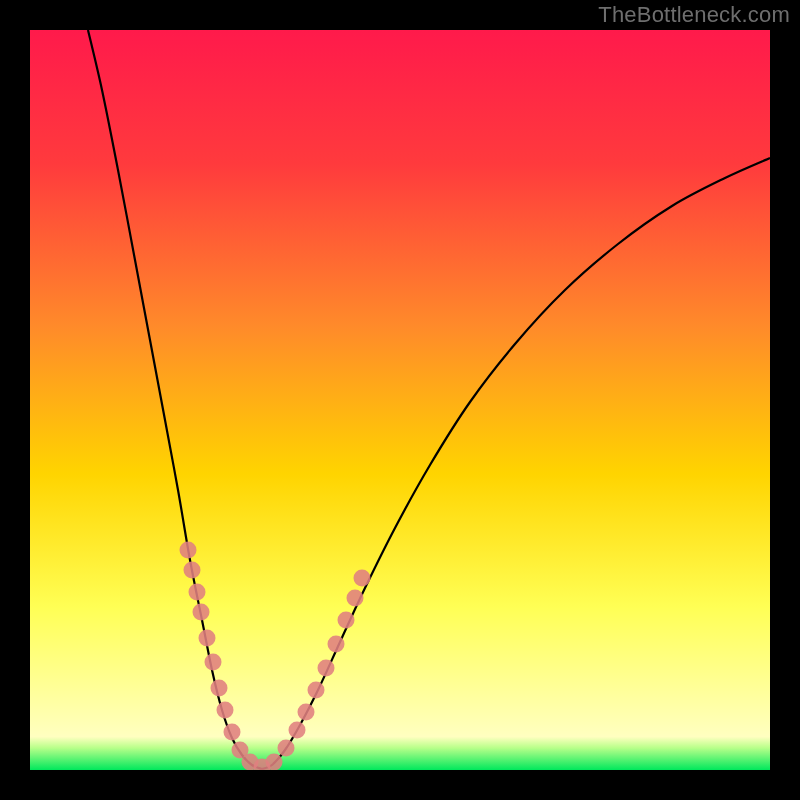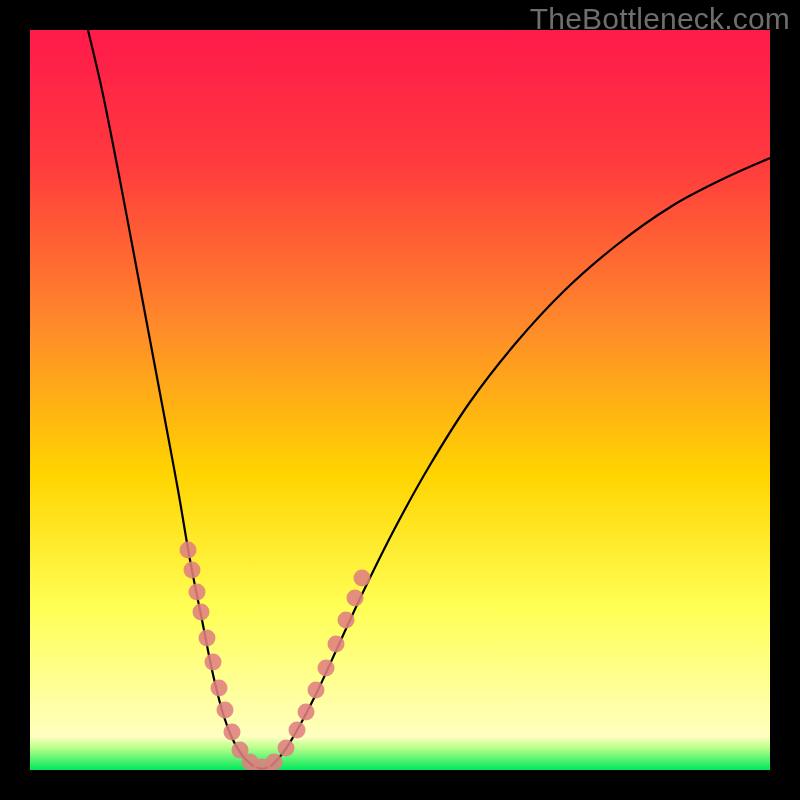--- a/index.html
+++ b/index.html
@@ -17,21 +17,21 @@
     top: 30px;
     width: 740px;
     height: 740px;
     overflow: hidden;
   }
   .watermark {
     position: absolute;
     top: 2px;
     right: 10px;
     color: #6e6e6e;
-    font-size: 30px;
+    font-size: 22px;
     letter-spacing: 0.2px;
     z-index: 10;
   }
   svg {
     display: block;
   }
 </style>
 </head>
 <body>
 

